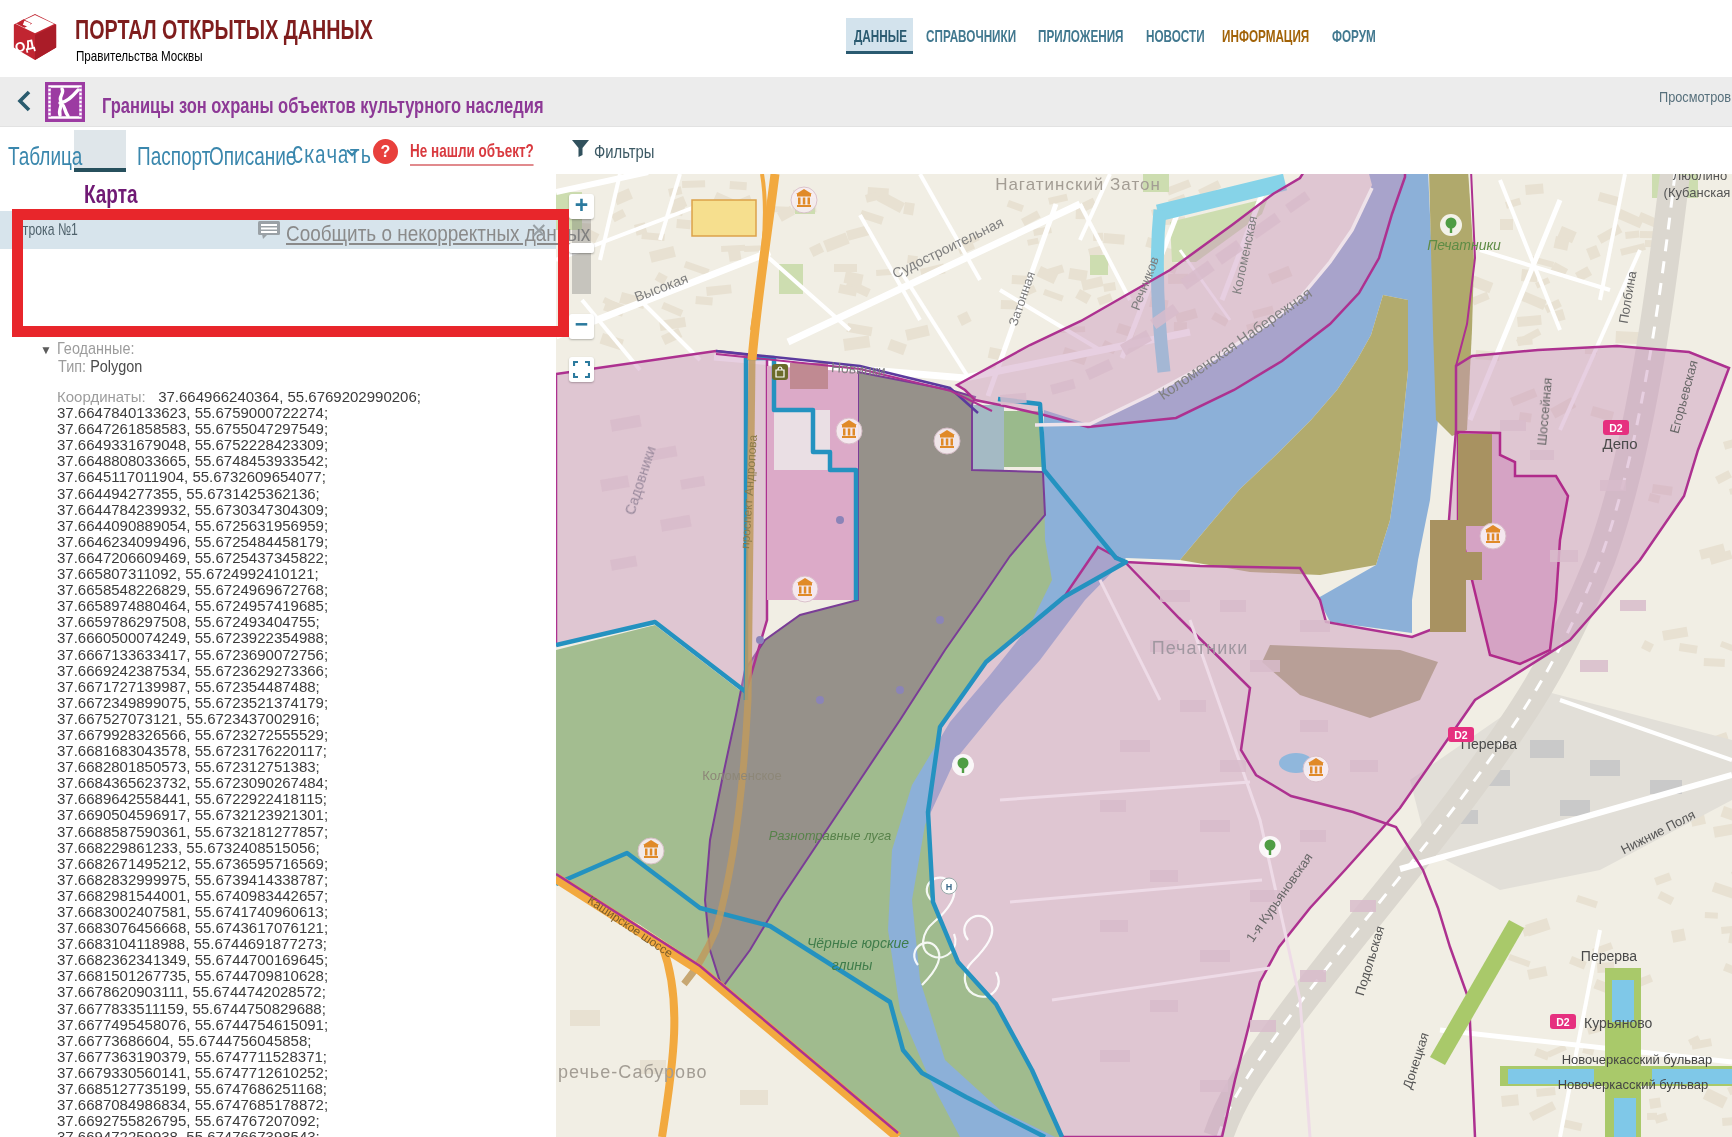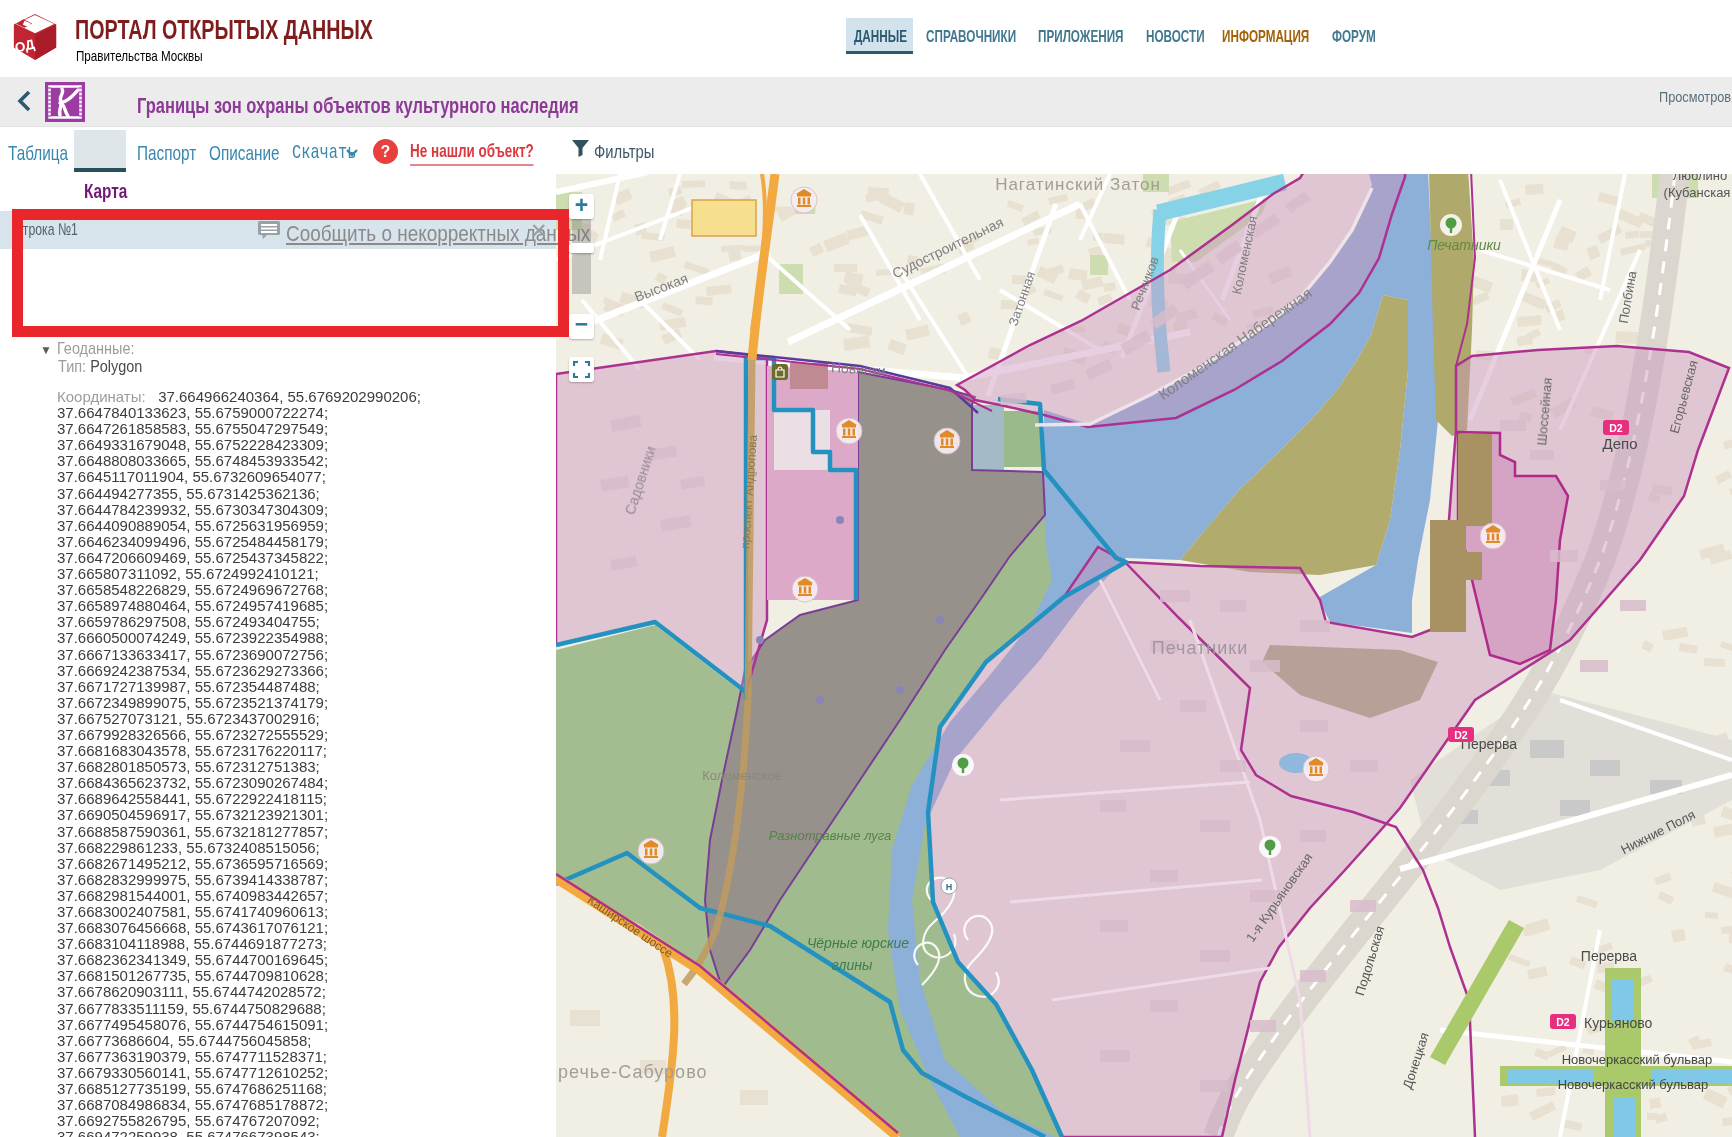--- a/index.html
+++ b/index.html
@@ -14,27 +14,27 @@
   #htitle { position:absolute; left:75px; top:15px; font-weight:bold; font-size:27px; color:#7f1d1d; }
   #hsub { position:absolute; left:76px; top:47px; font-size:15px; color:#000000; }
   .nitem { position:absolute; top:27px; height:30px; font-weight:bold; font-size:16.5px;
     color:#41788f; }
 
   
   #tbar { position:absolute; left:0; top:77px; width:1732px; height:50px; background:#ececec;
     border-bottom:1px solid #e2e2e2; }
   #tchev { position:absolute; left:16px; top:12px; }
   #ticon { position:absolute; left:45px; top:5px; }
-  #ttext { position:absolute; left:102px; top:16px; font-weight:bold; font-size:22px; color:#8d3996;margin-left:35px; }
+  #ttext { position:absolute; left:102px; top:16px; font-weight:bold; font-size:22px; color:#8d3996; }
   #tright { position:absolute; left:1659px; top:11px; font-size:15px; color:#57707c; width:76px;
     overflow:hidden; white-space:nowrap; }
 
   
   #tabs { position:absolute; left:0; top:128px; width:1732px; height:46px; background:#fff; }
-  .tab { position:absolute; top:13px; font-size:21px; color:#3a87ad; }
+  .tab { position:absolute; top:13px; font-size:26px; color:#3a87ad; }
   #tb2w { position:absolute; left:74px; top:2px; width:52px; height:42px; background:#dfe6ea;
     border-bottom:4px solid #27505d; }
   #qmark { position:absolute; left:373px; top:11px; width:25px; height:25px; border-radius:50%;
     background:#e8403c; color:#fff; font-weight:bold; font-size:16px; text-align:center; line-height:25px; }
   #notfound { position:absolute; left:410px; top:12px; font-weight:bold; font-size:19px; color:#d93a3f;
     border-bottom:2px solid #e18a8d; padding-bottom:2px; transform:scaleX(.71); transform-origin:0 50%;
     white-space:nowrap; }
   #funnel { position:absolute; left:572px; top:12px; }
   #filters { position:absolute; left:594px; top:13px; font-size:19px; color:#3c5964; }
 

